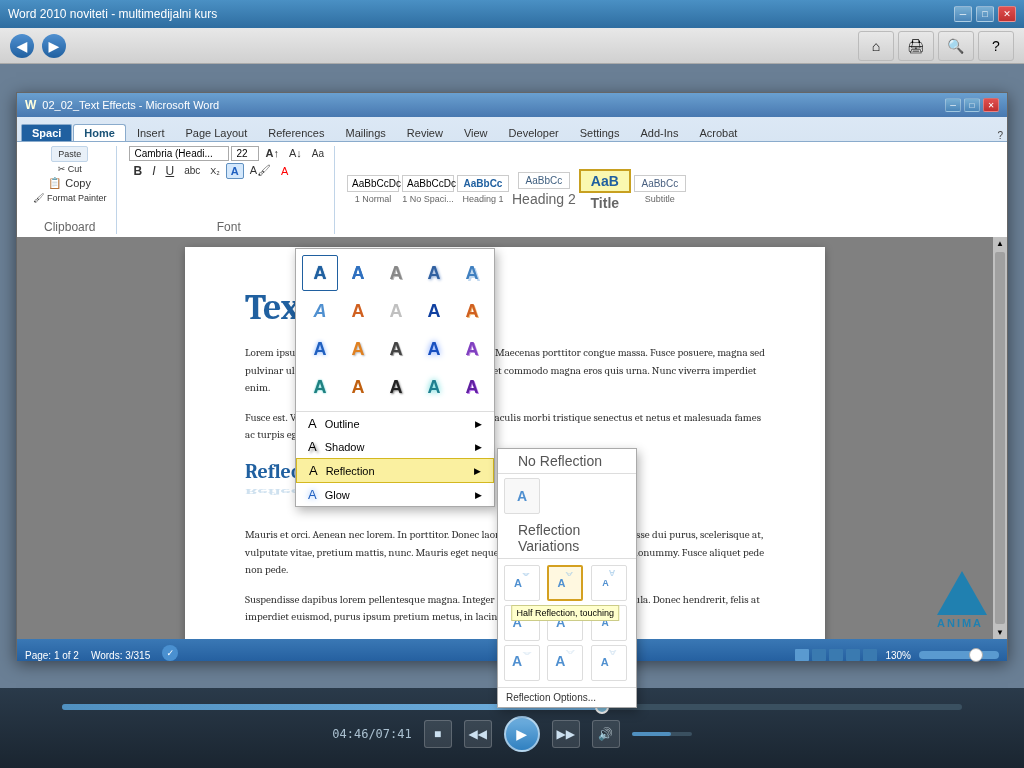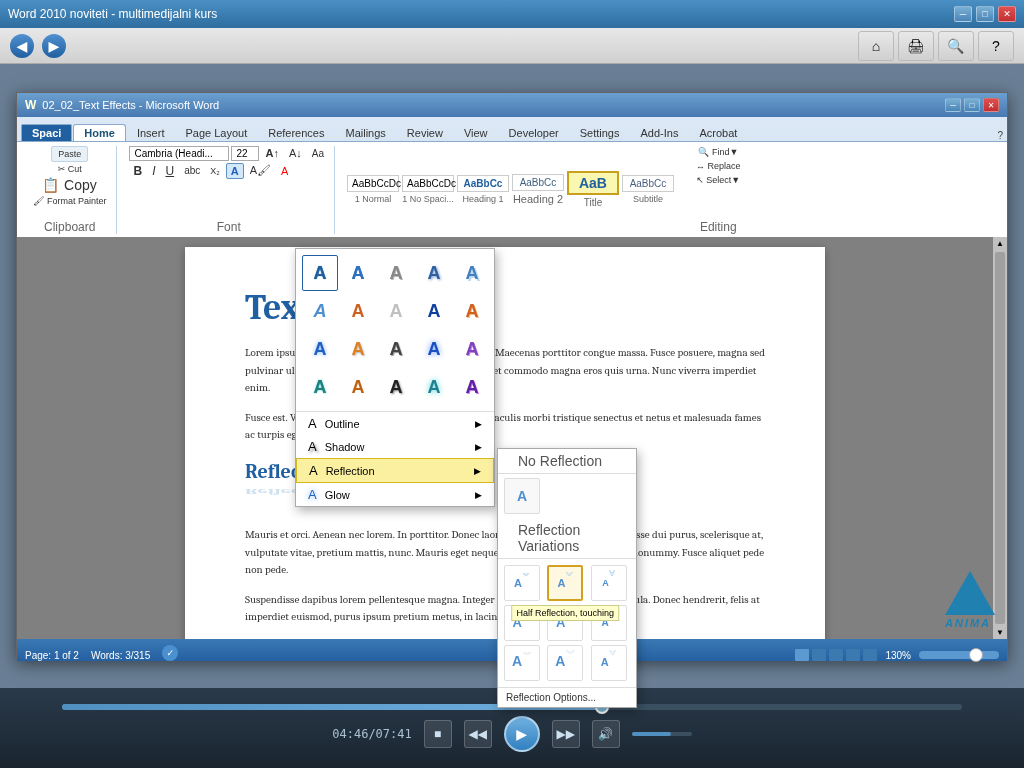--- a/index.html
+++ b/index.html
@@ -86,21 +86,21 @@
     .progress-bar-fill { height: 100%; width: 60%; background: linear-gradient(to right, #5090c0, #70b0e0); border-radius: 3px; }
     .progress-thumb { position: absolute; top: -4px; left: 60%; transform: translateX(-50%); width: 14px; height: 14px; background: #80c0e0; border-radius: 50%; border: 2px solid white; }
     .player-controls { display: flex; align-items: center; gap: 12px; }
     .time-display { color: #aac0d0; font-size: 12px; font-family: monospace; }
     .player-btn { width: 28px; height: 28px; background: rgba(255,255,255,0.1); border: 1px solid rgba(255,255,255,0.2); border-radius: 3px; display: flex; align-items: center; justify-content: center; color: #cce0f0; font-size: 12px; cursor: pointer; }
     .play-btn { width: 36px; height: 36px; background: linear-gradient(to bottom, #70b0e0, #3080c0); border: 2px solid rgba(255,255,255,0.5); border-radius: 50%; display: flex; align-items: center; justify-content: center; color: white; font-size: 14px; cursor: pointer; }
     .volume-slider { width: 60px; height: 4px; background: #3a5060; border-radius: 2px; position: relative; }
     .volume-fill { height: 100%; width: 65%; background: #5090c0; border-radius: 2px; }
 
     
-    .anima-logo { position: absolute; bottom: 30px; right: 12px; font-style: italic; }
+    .anima-logo { position: absolute; bottom: 30px; right: 20px; }
     .anima-triangle { width: 0; height: 0; border-left: 25px solid transparent; border-right: 25px solid transparent; border-bottom: 44px solid #2080b0; margin: 0 auto 2px; }
     .anima-text { color: #2080b0; font-size: 11px; font-weight: bold; letter-spacing: 2px; }
   </style>
 </head>
 <body>
 
 <div class="title-bar">
   <span class="title-bar-text">Word 2010 noviteti - multimedijalni kurs</span>
   <div class="title-bar-controls">
     <div class="title-btn">─</div>
@@ -156,21 +156,21 @@
       </div>
       <div class="ribbon-content">
 
         <div class="ribbon-group">
           <div class="ribbon-group-content" style="flex-direction:column;gap:1px;">
             <div class="ribbon-btn" style="font-size:9px;padding:2px 6px;background:#e8f0f8;border:1px solid #c0d4e8;">Paste</div>
             <div style="display:flex;gap:2px;">
               <div class="ribbon-btn" style="font-size:9px;">✂ Cut</div>
             </div>
             <div style="display:flex;gap:2px;">
-              <div class="ribbon-btn" style="font-size:14px;">📋 Copy</div>
+              <div class="ribbon-btn" style="font-size:11px;">📋 Copy</div>
             </div>
             <div style="display:flex;gap:2px;">
               <div class="ribbon-btn" style="font-size:9px;">🖌 Format Painter</div>
             </div>
           </div>
           <span class="ribbon-group-label">Clipboard</span>
         </div>
 
         <div class="ribbon-group">
           <div style="display:flex;flex-direction:column;gap:2px;">
@@ -204,41 +204,33 @@
             <div style="display:flex;flex-direction:column;align-items:center;gap:2px;">
               <div style="font-size:10px;border:1px solid #ccc;padding:2px 4px;width:52px;text-align:center;background:white;">AaBbCcDc</div>
               <div style="font-size:9px;color:#666;">1 No Spaci...</div>
             </div>
             <div style="display:flex;flex-direction:column;align-items:center;gap:2px;">
               <div style="font-size:10px;border:1px solid #ccc;padding:2px 4px;width:52px;text-align:center;background:white;color:#2060a0;font-weight:bold;">AaBbCc</div>
               <div style="font-size:9px;color:#666;">Heading 1</div>
             </div>
             <div style="display:flex;flex-direction:column;align-items:center;gap:2px;">
               <div style="font-size:10px;border:1px solid #ccc;padding:2px 4px;width:52px;text-align:center;background:white;color:#406080;">AaBbCc</div>
-              <div style="font-size:11px;color:#666;">Heading 2</div>
+              <div style="font-size:14px;color:#666;">Heading 2</div>
             </div>
             <div style="display:flex;flex-direction:column;align-items:center;gap:2px;">
               <div style="font-size:14px;border:2px solid #c8a020;padding:2px 4px;width:52px;text-align:center;background:#faf8b0;color:#2060a0;font-weight:bold;">AaB</div>
-              <div style="font-size:10px;color:#666;">Title</div>
+              <div style="font-size:14px;color:#666;font-weight:bold;">Title</div>
             </div>
             <div style="display:flex;flex-direction:column;align-items:center;gap:2px;">
               <div style="font-size:10px;border:1px solid #ccc;padding:2px 4px;width:52px;text-align:center;background:white;color:#4a6080;">AaBbCc</div>
               <div style="font-size:9px;color:#666;">Subtitle</div>
             </div>
           </div>
         </div>
 
-        <div class="ribbon-group" style="border-right:none;">
-          <div style="display:flex;flex-direction:column;gap:2px;align-items:center;">
-            <div class="ribbon-btn" style="font-size:9px;">🔍 Find▼</div>
-            <div class="ribbon-btn" style="font-size:9px;">↔ Replace</div>
-            <div class="ribbon-btn" style="font-size:9px;">↖ Select▼</div>
-          </div>
-          <span class="ribbon-group-label">Editing</span>
-        </div>
       </div>
     </div>
 
     <div class="doc-area">
       <div class="doc-scroll">
         <div class="doc-page">
           <div class="doc-title">Text</div>
           <p class="doc-paragraph">Lorem ipsum dolor sit amet, consectetur adipiscing elit. Maecenas porttitor congue massa. Fusce posuere, magna sed pulvinar ultricies, purus lectus malesuada libero, sit amet commodo magna eros quis urna. Nunc viverra imperdiet enim.</p>
           <p class="doc-paragraph">Fusce est. Vivamus a tellus pellentesque, varius sem ac, iaculis morbi tristique senectus et netus et malesuada fames ac turpis egestas.</p>
           <div class="doc-subtitle">Reflections and Glows</div>

